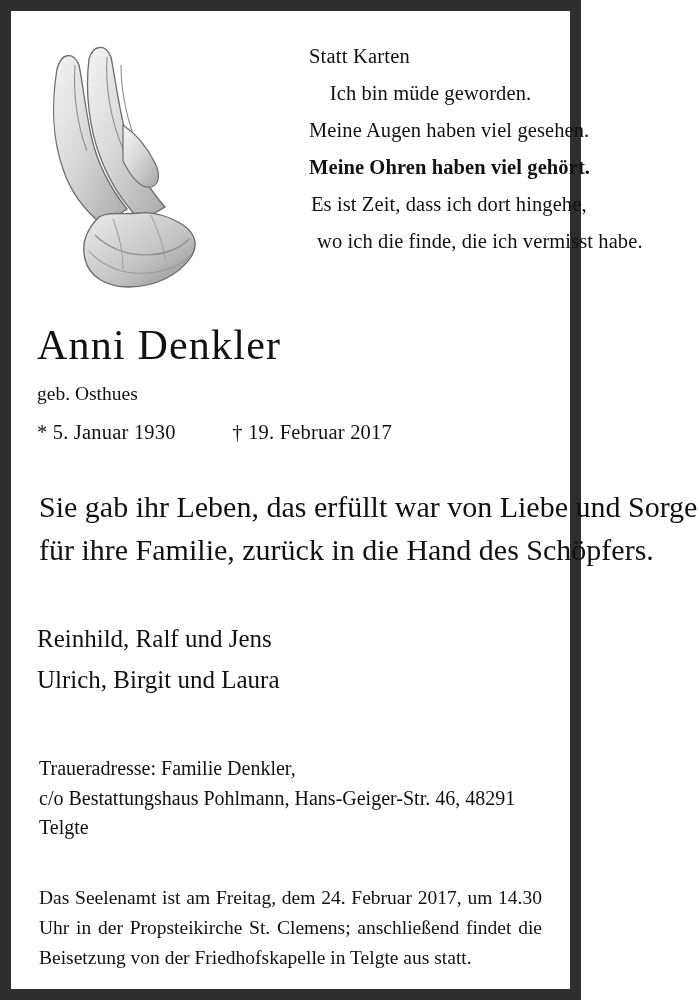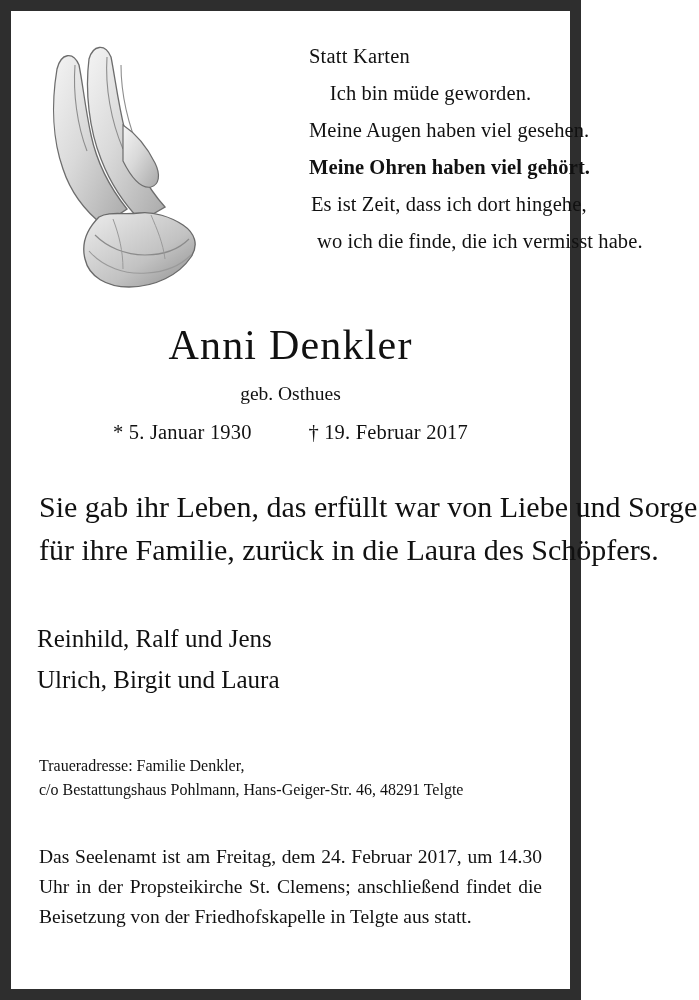--- a/index.html
+++ b/index.html
@@ -61,21 +61,20 @@
   }
   .verse p.l1 { margin-left: 8px; }
   .verse p.l2 { margin-left: 0px; }
   .verse p.l3 { margin-left: 0px; font-weight: bold; }
   .verse p.l4 { margin-left: 2px; }
   .verse p.l5 { margin-left: 8px; }
 
   
   .name-block {
     margin-top: 68px;
-    text-align: center;
   }
   .name {
     font-size: 42px;
     letter-spacing: 1.2px;
     margin: 0;
     font-weight: normal;
   }
   .maiden {
     font-size: 19.5px;
     margin: 14px 0 0 0;
@@ -102,21 +101,21 @@
     margin-top: 48px;
     text-align: left;
     font-size: 25px;
     line-height: 1.62;
     padding-right: 26px;
   }
 
   
   .address {
     margin-top: 54px;
-    font-size: 16px;
+    font-size: 20px;
     line-height: 1.48;
     text-align: left;
     padding: 0 2px;
   }
 
   
   .service {
     margin-top: 40px;
     font-size: 19.5px;
     line-height: 1.55;
@@ -179,21 +178,21 @@
       <div class="maiden">geb. Osthues</div>
       <div class="dates">
         <span>* 5. Januar 1930</span>
         <span class="gap"></span>
         <span>† 19. Februar 2017</span>
       </div>
     </div>
 
     <div class="tribute">
       <div>Sie gab ihr Leben, das erfüllt war von Liebe und Sorge</div>
-      <div>für ihre Familie, zurück in die Laura des Schöpfers.</div>
+      <div>für ihre Familie, zurück in die Hand des Schöpfers.</div>
     </div>
 
     <div class="mourners">
       <div>Reinhild, Ralf und Jens</div>
       <div>Ulrich, Birgit und Laura</div>
     </div>
 
     <div class="address">
       <div>Traueradresse: Familie Denkler,</div>
       <div>c/o Bestattungshaus Pohlmann, Hans-Geiger-Str. 46, 48291 Telgte</div>

